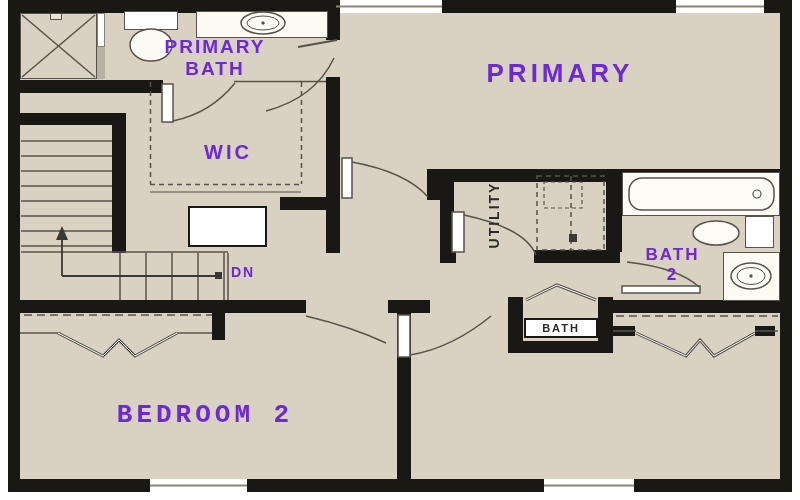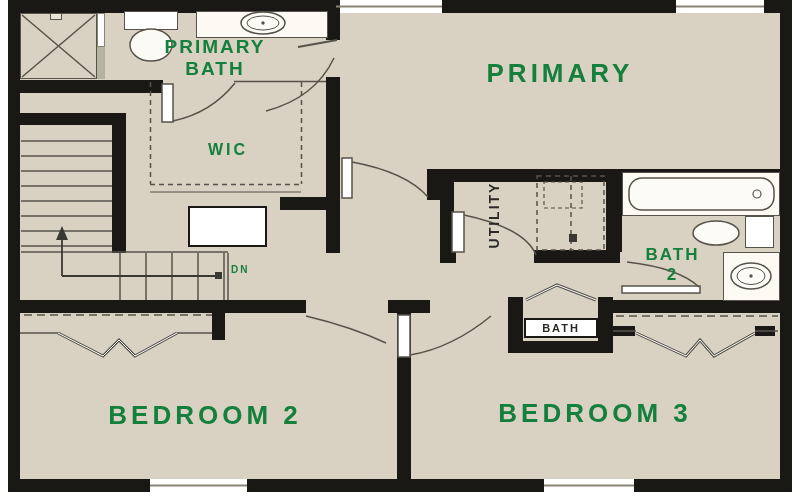--- a/index.html
+++ b/index.html
@@ -3,25 +3,25 @@
 <meta charset="utf-8">
 <style>
   html,body{margin:0;padding:0;background:#ffffff;}
   .canvas{position:relative;width:800px;height:500px;background:#ffffff;overflow:hidden;
           font-family:"Liberation Sans", sans-serif;}
   .floor{position:absolute;left:8px;top:0;width:784px;height:492px;background:#d9d1c1;}
   .wall{position:absolute;background:#1a1815;}
   .win{position:absolute;background:#ffffff;}
   .fix{position:absolute;background:#fcfaf3;border:1.5px solid #57534b;box-sizing:border-box;}
   .svgo{position:absolute;left:0;top:0;}
-  .lbl{position:absolute;color:#15803d;font-weight:600;text-align:center;}
+  .lbl{position:absolute;color:#6d28d9;font-weight:600;text-align:center;}
   .lbl-xl{font-size:26px;line-height:30px;letter-spacing:4px;}
   .lbl-lg{font-size:19px;line-height:22px;letter-spacing:2px;}
-  .lbl-md{font-size:16px;letter-spacing:3px;}
-  .lbl-sm{font-size:10px;letter-spacing:2px;}
+  .lbl-md{font-size:20px;letter-spacing:3px;}
+  .lbl-sm{font-size:14px;letter-spacing:2px;}
   .lbl-bath2{font-size:17px;line-height:20px;letter-spacing:2px;}
   .utility-wrap{position:absolute;left:468px;top:180px;width:52px;height:70px;
                 display:flex;align-items:center;justify-content:center;}
   .utility-wrap span{transform:rotate(-90deg);white-space:nowrap;color:#2b2925;
                 font-weight:600;font-size:14px;letter-spacing:2px;}
   .linen-box{position:absolute;left:524px;top:318px;width:74px;height:20px;background:#ffffff;
              border:2px solid #1a1815;box-sizing:border-box;display:flex;align-items:center;
              justify-content:center;color:#2b2925;font-weight:700;font-size:11px;letter-spacing:2px;}
   .dresser{position:absolute;left:188px;top:206px;width:79px;height:41px;background:#ffffff;
            border:2px solid #1a1815;box-sizing:border-box;}
@@ -170,16 +170,15 @@
   </div>
   <div class="lbl lbl-md" style="left:178px;top:141px;width:100px;">WIC</div>
   <div class="utility-wrap">
     <span>UTILITY</span>
   </div>
   <div class="lbl lbl-bath2" style="left:630px;top:245px;width:85px;">
     <div>BATH</div>
     <div>2</div>
   </div>
   <div class="linen-box">BATH</div>
-  <div class="lbl lbl-xl" style="left:60px;top:400px;width:290px;">BEDROOM 2</div>
-  <div class="lbl lbl-xl" style="left:450px;top:398px;width:290px;">BEDROOM 3</div>
+  <div class="lbl lbl-xl" style="left:60px;top:400px;width:290px;font-family:Liberation Mono, monospace;">BEDROOM 2</div>
   <div class="lbl lbl-sm" style="left:231px;top:264px;width:44px;text-align:left;font-weight:700;">DN</div>
 </div>
 
 </body></html>

